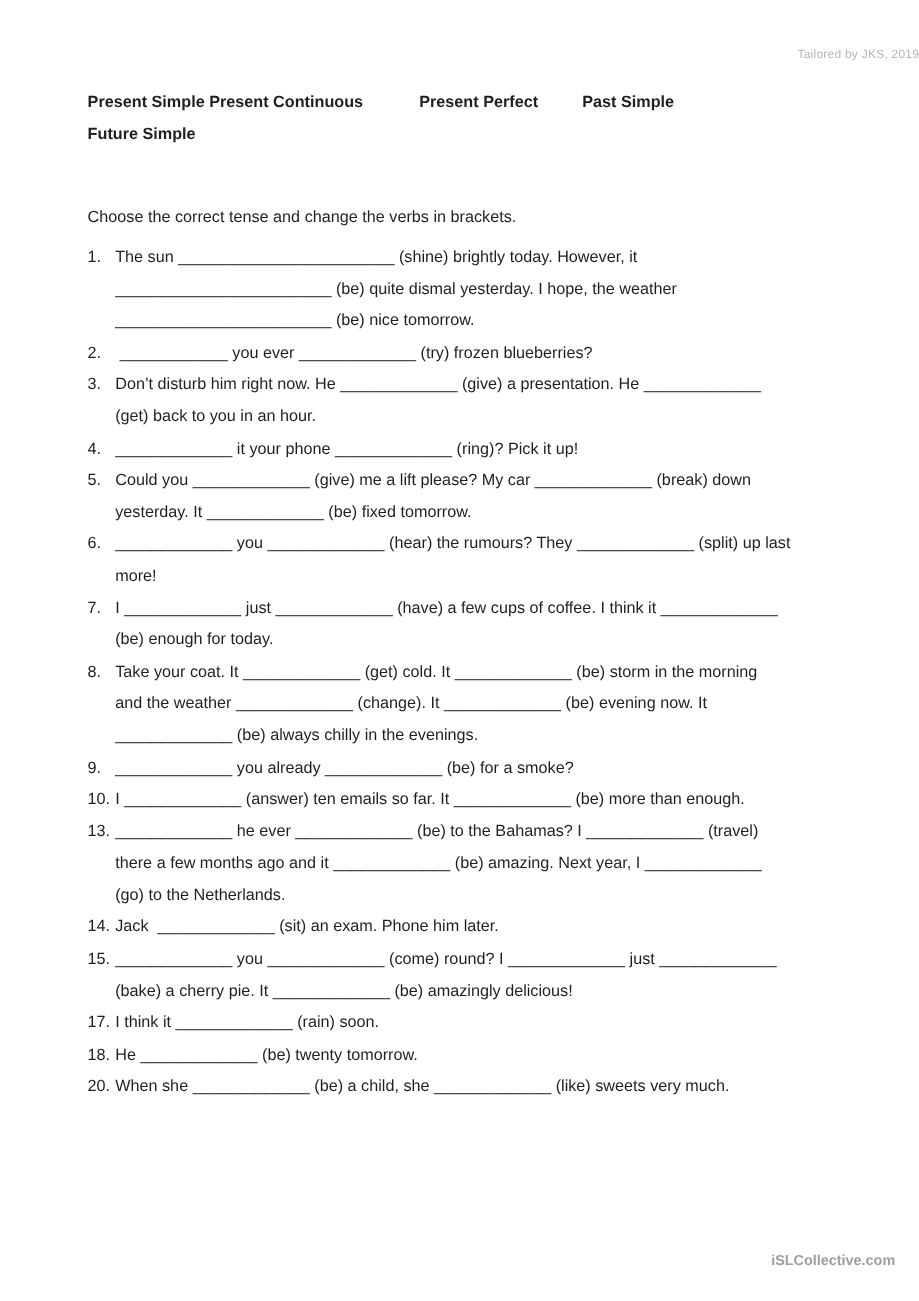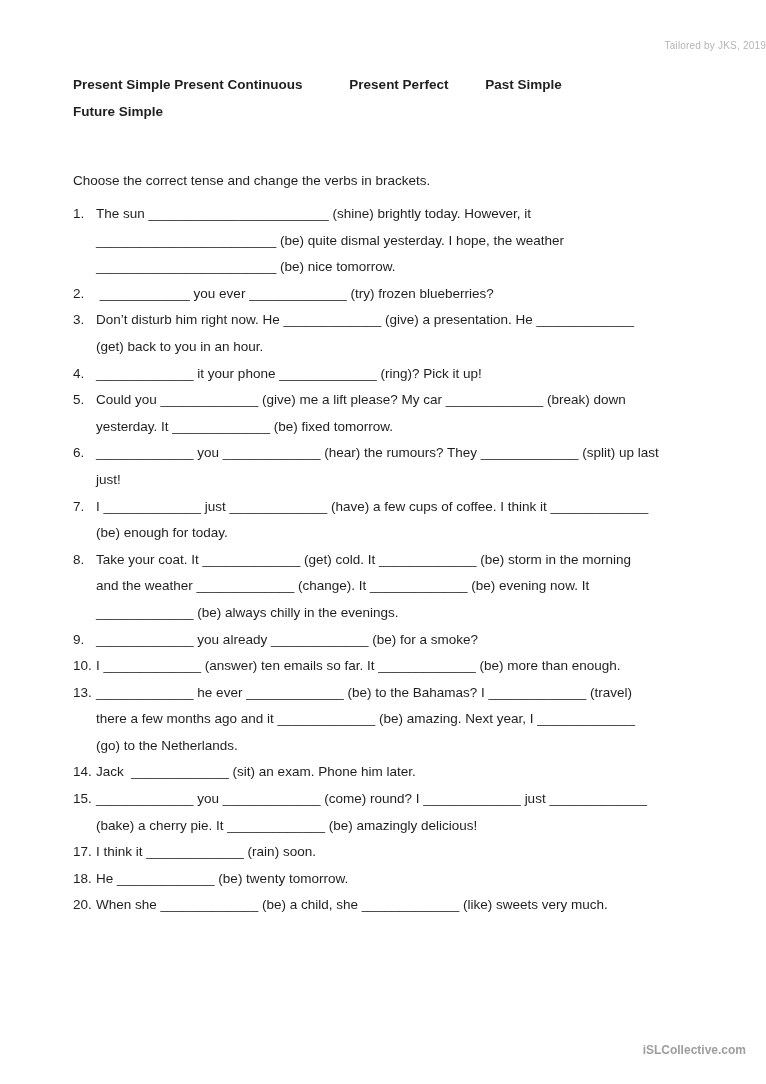--- a/index.html
+++ b/index.html
@@ -110,21 +110,21 @@
       <div class="body">
         <div class="line">Could you _____________ (give) me a lift please? My car _____________ (break) down</div>
         <div class="line">yesterday. It _____________ (be) fixed tomorrow.</div>
       </div>
     </div>
 
     <div class="item">
       <span class="num">6.</span>
       <div class="body">
         <div class="line">_____________ you _____________ (hear) the rumours? They _____________ (split) up last</div>
-        <div class="line">just!</div>
+        <div class="line">more!</div>
       </div>
     </div>
 
     <div class="item">
       <span class="num">7.</span>
       <div class="body">
         <div class="line">I _____________ just _____________ (have) a few cups of coffee. I think it _____________</div>
         <div class="line">(be) enough for today.</div>
       </div>
     </div>

